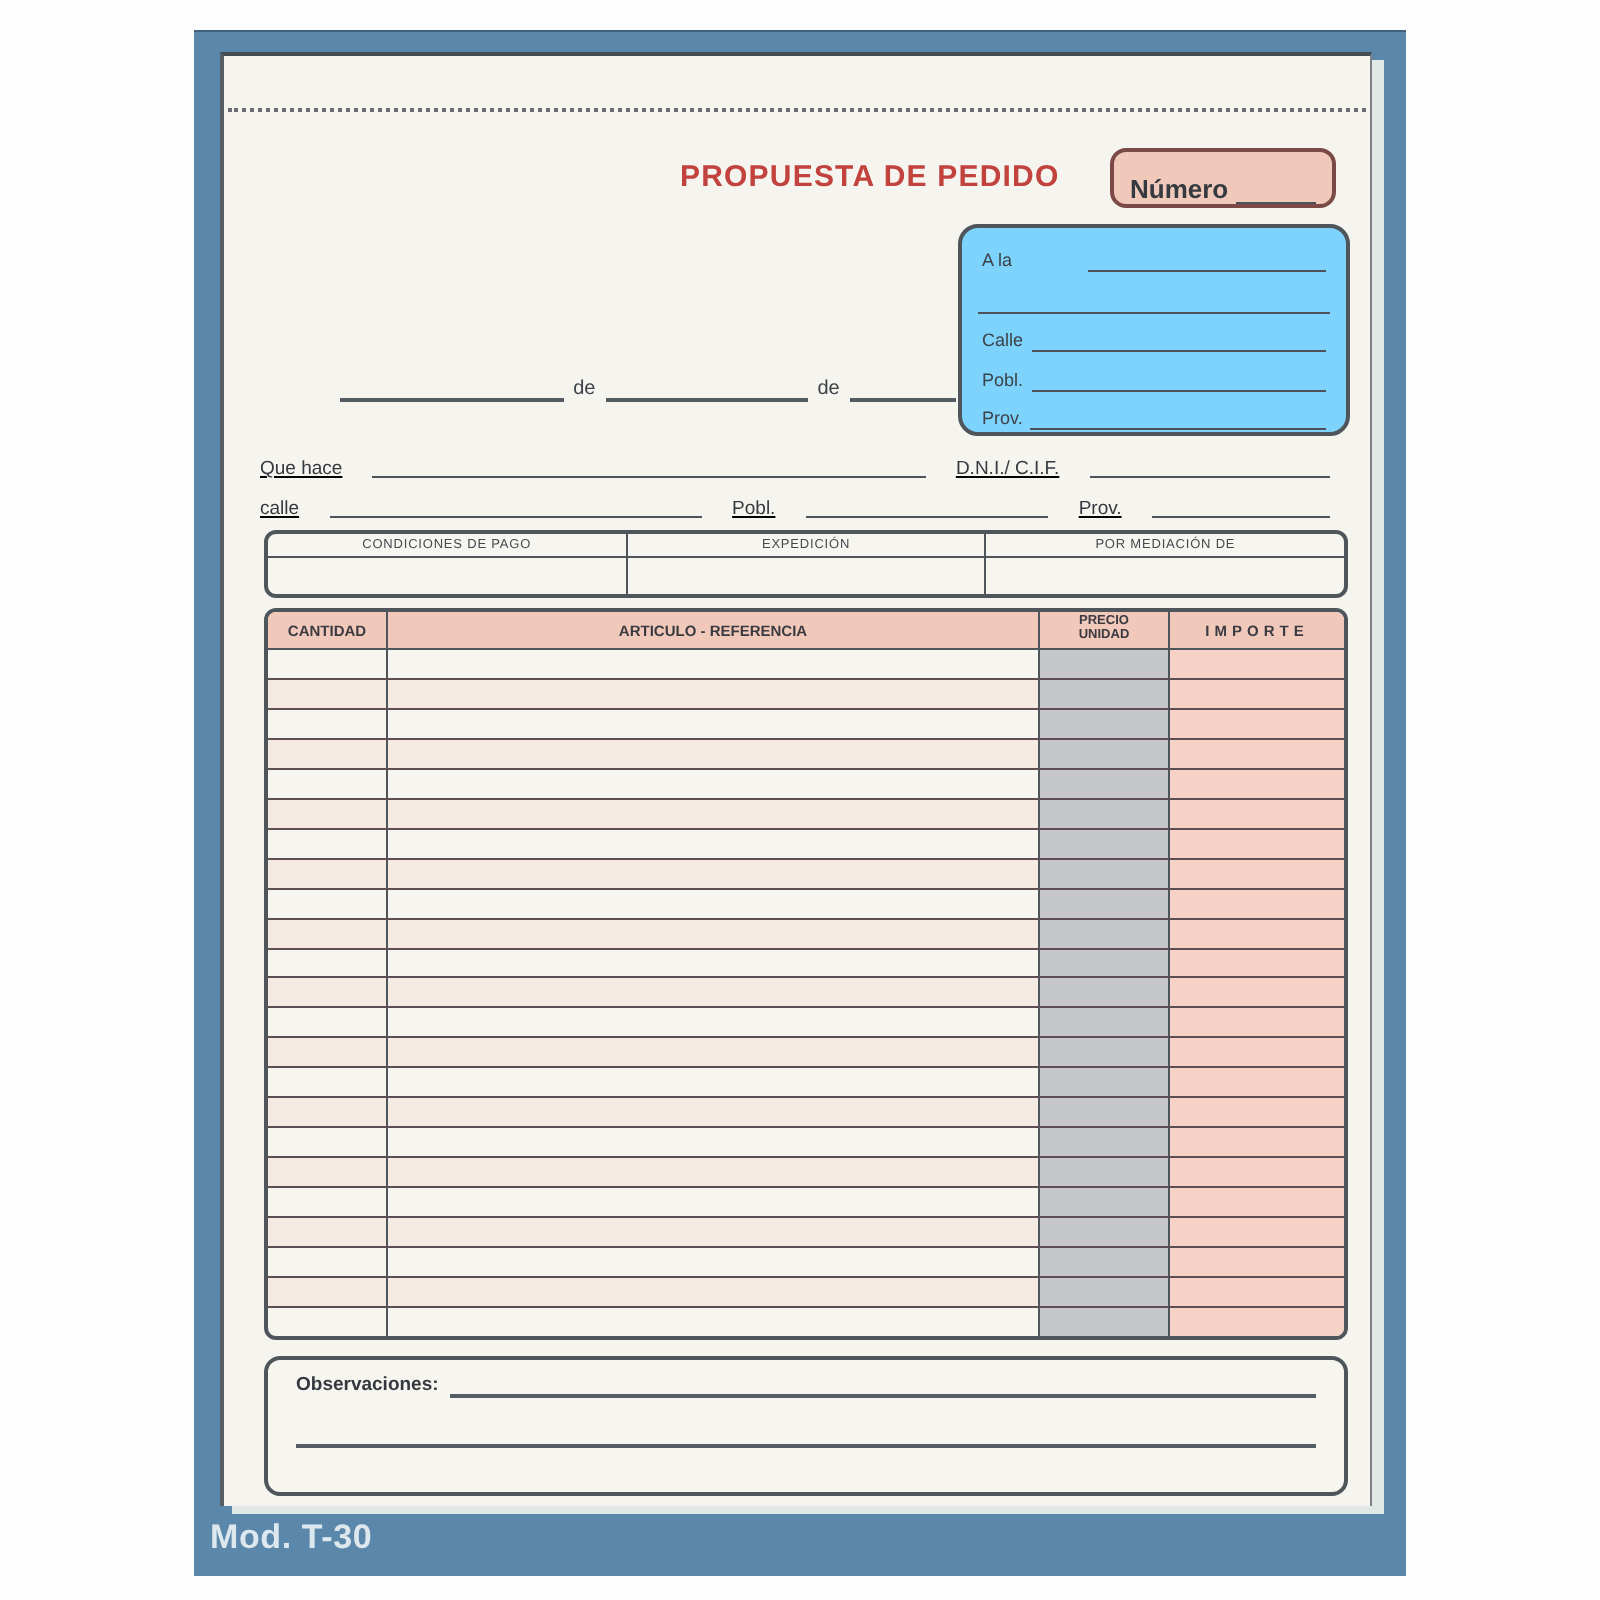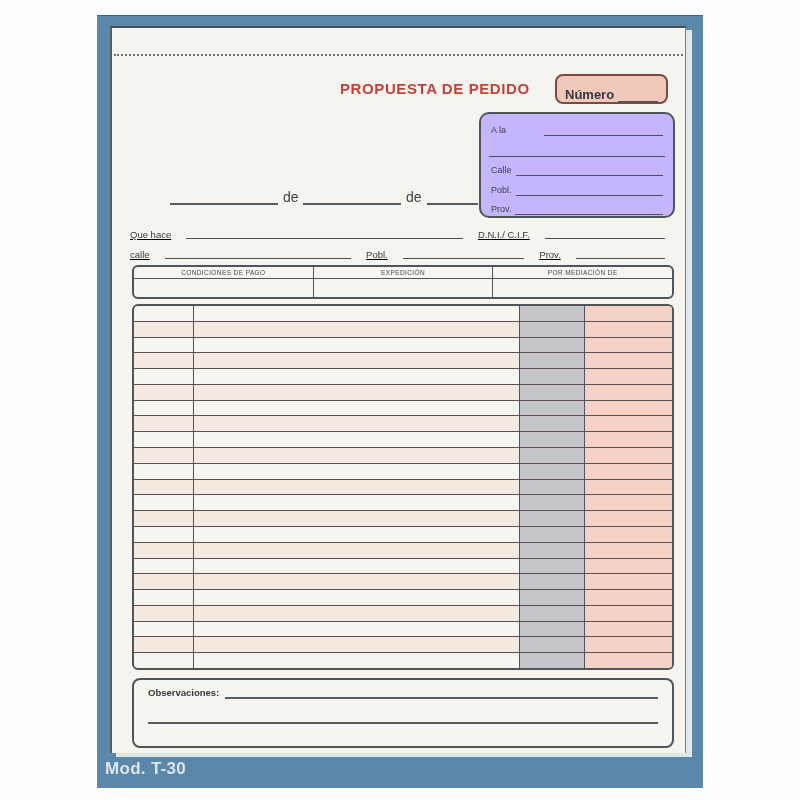--- a/index.html
+++ b/index.html
@@ -10,28 +10,28 @@
            box-shadow:6px 4px 0 rgba(233,238,234,0.95); }
   .perforation { position:absolute; left:2px; right:2px; top:26px; border-top:2px dotted #6b6f73; }
 
   .title { position:absolute; left:228px; top:52px; font-size:15px; font-weight:bold; letter-spacing:0.6px; color:#c2423e; }
 
   .numero-box { position:absolute; left:443px; top:46px; width:113px; height:30px; background:#f1c9bb;
                 border:2px solid #7c4a46; border-radius:8px; padding:9px 8px 0 8px; display:flex; align-items:flex-end; gap:4px; }
   .numero-box .lbl { font-size:13px; font-weight:bold; color:#343a40; line-height:1; padding-bottom:1px; }
   .numero-box .line { flex:1; border-bottom:1.5px solid #4a525a; height:9px; }
 
-  .addr-box { position:absolute; left:367px; top:84px; width:196px; height:106px; border:2px solid #4e565c; border-radius:10px; background:#c4b5fd; }
+  .addr-box { position:absolute; left:367px; top:84px; width:196px; height:106px; border:2px solid #4e565c; border-radius:10px; background:#7dd3fc; }
   .addr-row { position:absolute; left:10px; right:10px; display:flex; align-items:flex-end; gap:4px; }
   .addr-row .lbl { font-size:9px; color:#3c4248; line-height:1; padding-bottom:1px; }
   .addr-row .line { flex:1; border-bottom:1.5px solid #4a525a; height:8px; }
   .addr-hline { position:absolute; left:8px; right:8px; top:42px; border-top:1.5px solid #4a525a; }
 
   .date-row { position:absolute; left:58px; top:162px; width:308px; display:flex; align-items:flex-end; gap:5px; }
-  .date-row .lbl { font-size:14px; color:#3c4248; line-height:1; padding-bottom:1px; }
+  .date-row .lbl { font-size:10px; color:#3c4248; line-height:1; padding-bottom:1px; }
   .date-row .l1 { flex:2.1; } .date-row .l2 { flex:1.9; } .date-row .l3 { flex:1.0; }
   .date-row .line { border-bottom:2px solid #555d64; height:8px; }
 
   .fline { position:absolute; left:18px; right:20px; display:flex; align-items:center; gap:15px;text-decoration:underline; }
   .fline .lbl { font-size:9.5px; color:#33393f; line-height:1; padding-bottom:1px; white-space:nowrap; }
   .fline .line { border-bottom:1.5px solid #4a525a; height:8px; }
 
   .cond-table { position:absolute; left:20px; top:237px; width:542px; height:34px; border:2px solid #4e565c; border-radius:6px; display:flex; background:#f7f5f0; overflow:hidden; }
   .cond-cell { flex:1; display:flex; flex-direction:column; }
   .cond-cell + .cond-cell { border-left:1.5px solid #4e565c; }
@@ -128,20 +128,29 @@
       </div>
       <div class="cond-cell">
         <div class="cond-head">EXPEDICIÓN</div>
       </div>
       <div class="cond-cell">
         <div class="cond-head">POR MEDIACIÓN DE</div>
       </div>
     </div>
 
     <div class="items-table">
+      <div class="thead">
+        <div class="c-cantidad">CANTIDAD</div>
+        <div class="c-articulo">ARTICULO - REFERENCIA</div>
+        <div class="c-precio">
+          <span>PRECIO</span>
+          <span>UNIDAD</span>
+        </div>
+        <div class="c-importe">IMPORTE</div>
+      </div>
       <div class="tbody">
           <div class="trow">
             <div class="tcell c-cantidad"></div>
             <div class="tcell c-articulo"></div>
             <div class="tcell c-precio"></div>
             <div class="tcell c-importe"></div>
           </div>
           <div class="trow">
             <div class="tcell c-cantidad"></div>
             <div class="tcell c-articulo"></div>

